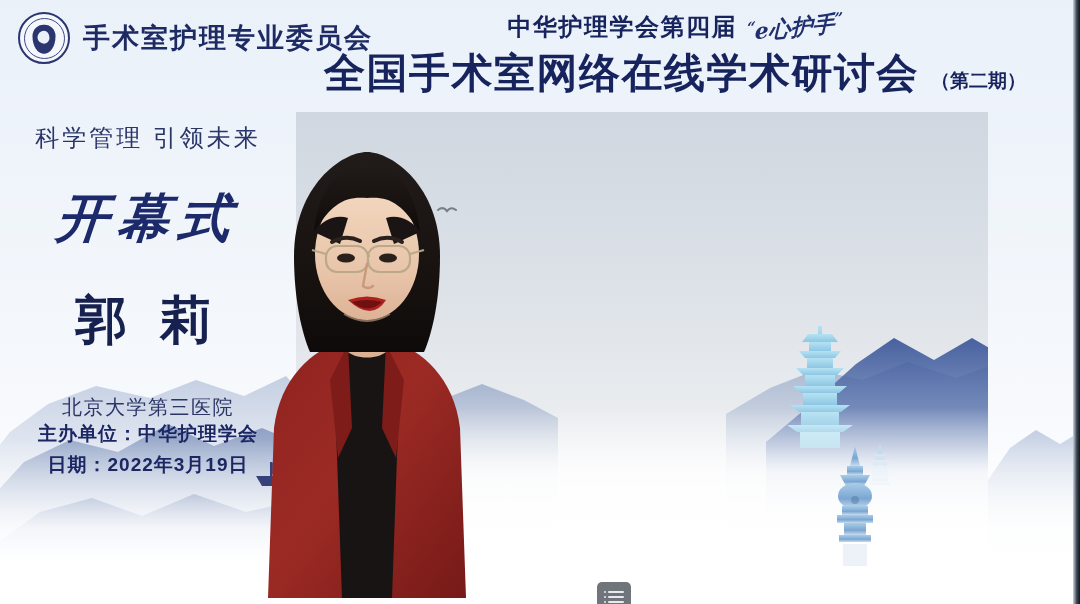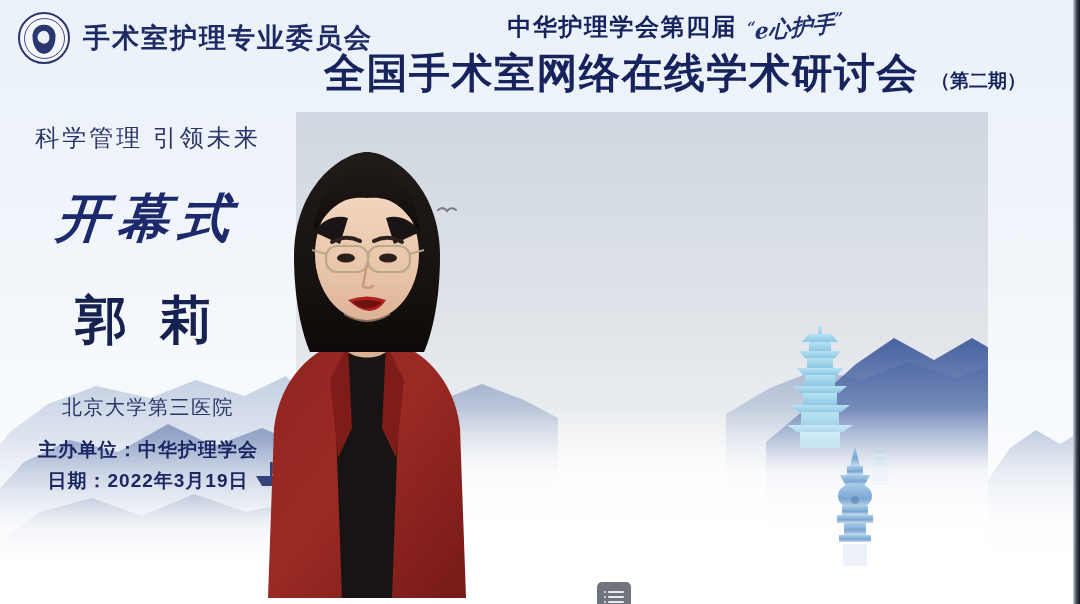--- a/index.html
+++ b/index.html
@@ -90,21 +90,21 @@
     margin-top:38px; font-size:52px; font-weight:700; color:#1c2a6b;
     font-family:"DejaVu Serif", serif; font-style:italic;
     letter-spacing:9px; transform:skewX(-5deg); line-height:1;
   }
   .speaker {
     margin-top:42px; font-size:52px; font-weight:700; color:#16214f; letter-spacing:9px;
   }
   .affil {
     margin-top:38px; font-size:20px; font-weight:500; color:#2b3566; letter-spacing:1.5px;
   }
-  .meta { position:absolute; left:0; top:316px; width:296px; text-align:center; }
+  .meta { position:absolute; left:0; top:300px; width:296px; text-align:center; }
   .meta-line {
     font-size:19px; font-weight:700; color:#1b2663;
     letter-spacing:1px; line-height:1.65; white-space:nowrap;
   }
 
   
   .video-panel {
     position:absolute; left:296px; top:112px; width:692px; height:426px;
     z-index:20; overflow:visible;
     background:linear-gradient(180deg,#d2d8e0 0%,#d6dce3 35%,#e2e6ea 62%,#eceef0 84%,#f2f3f4 100%);

